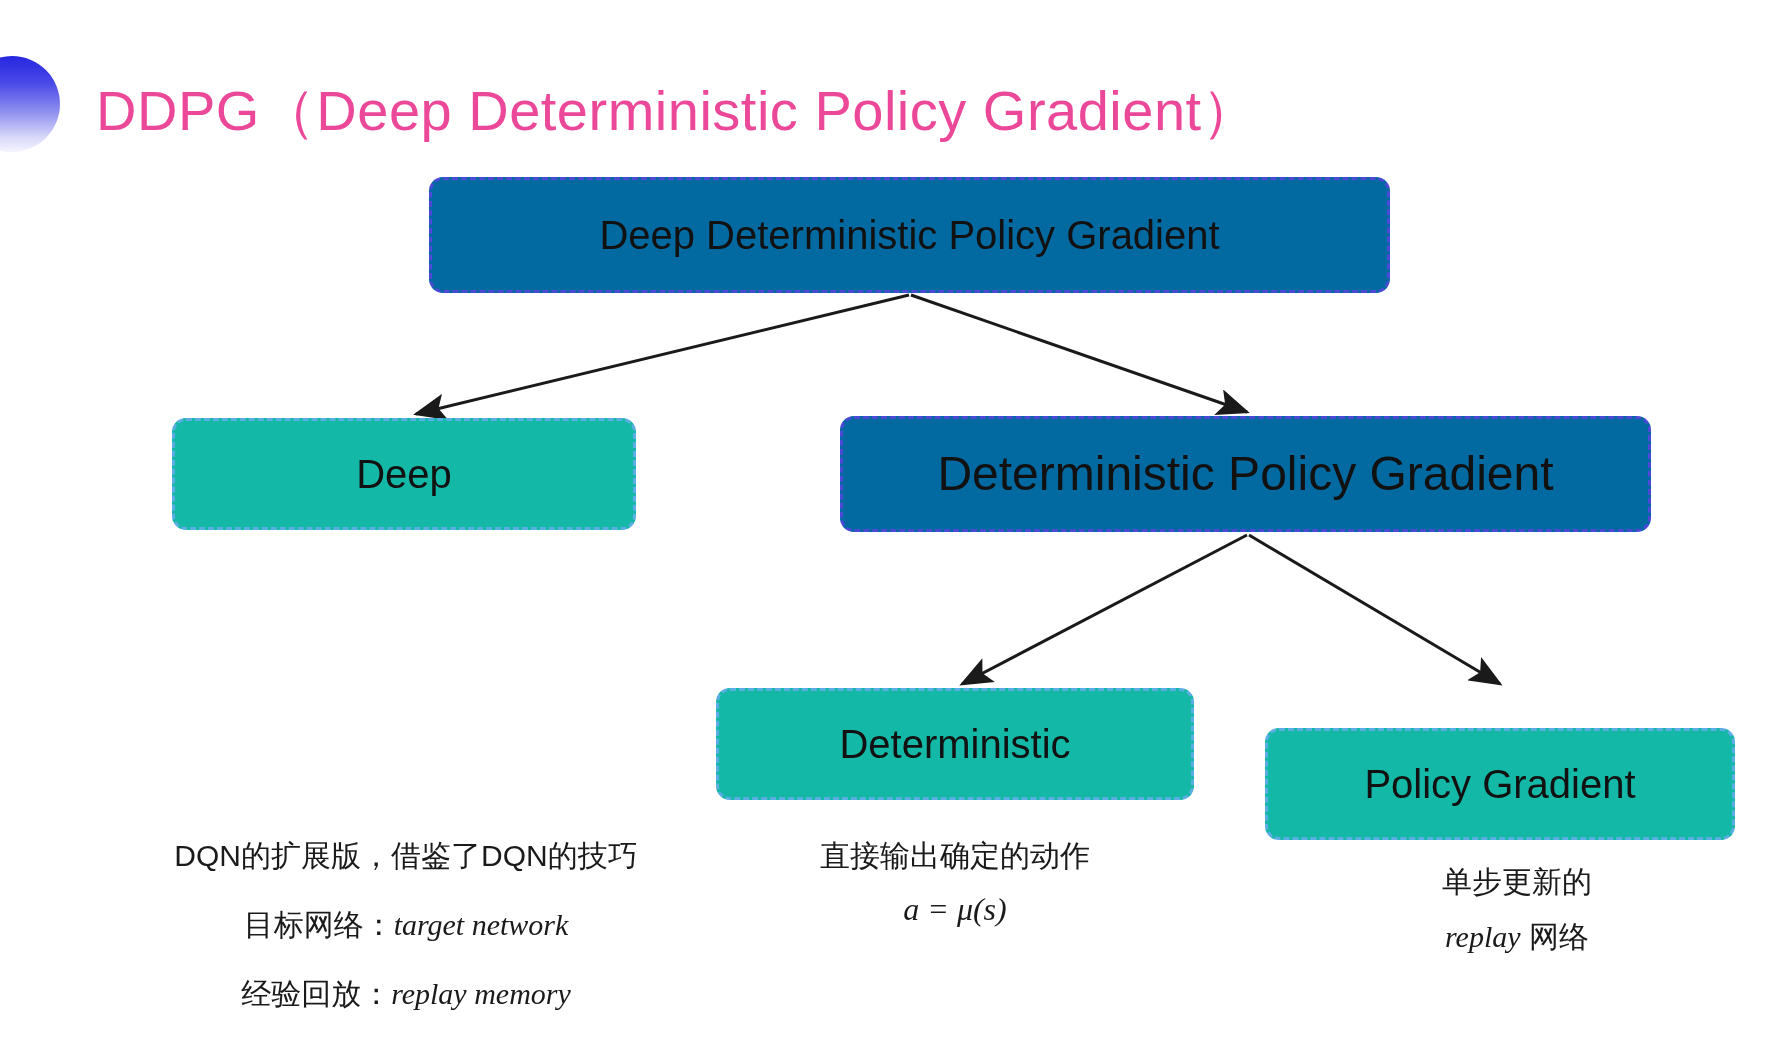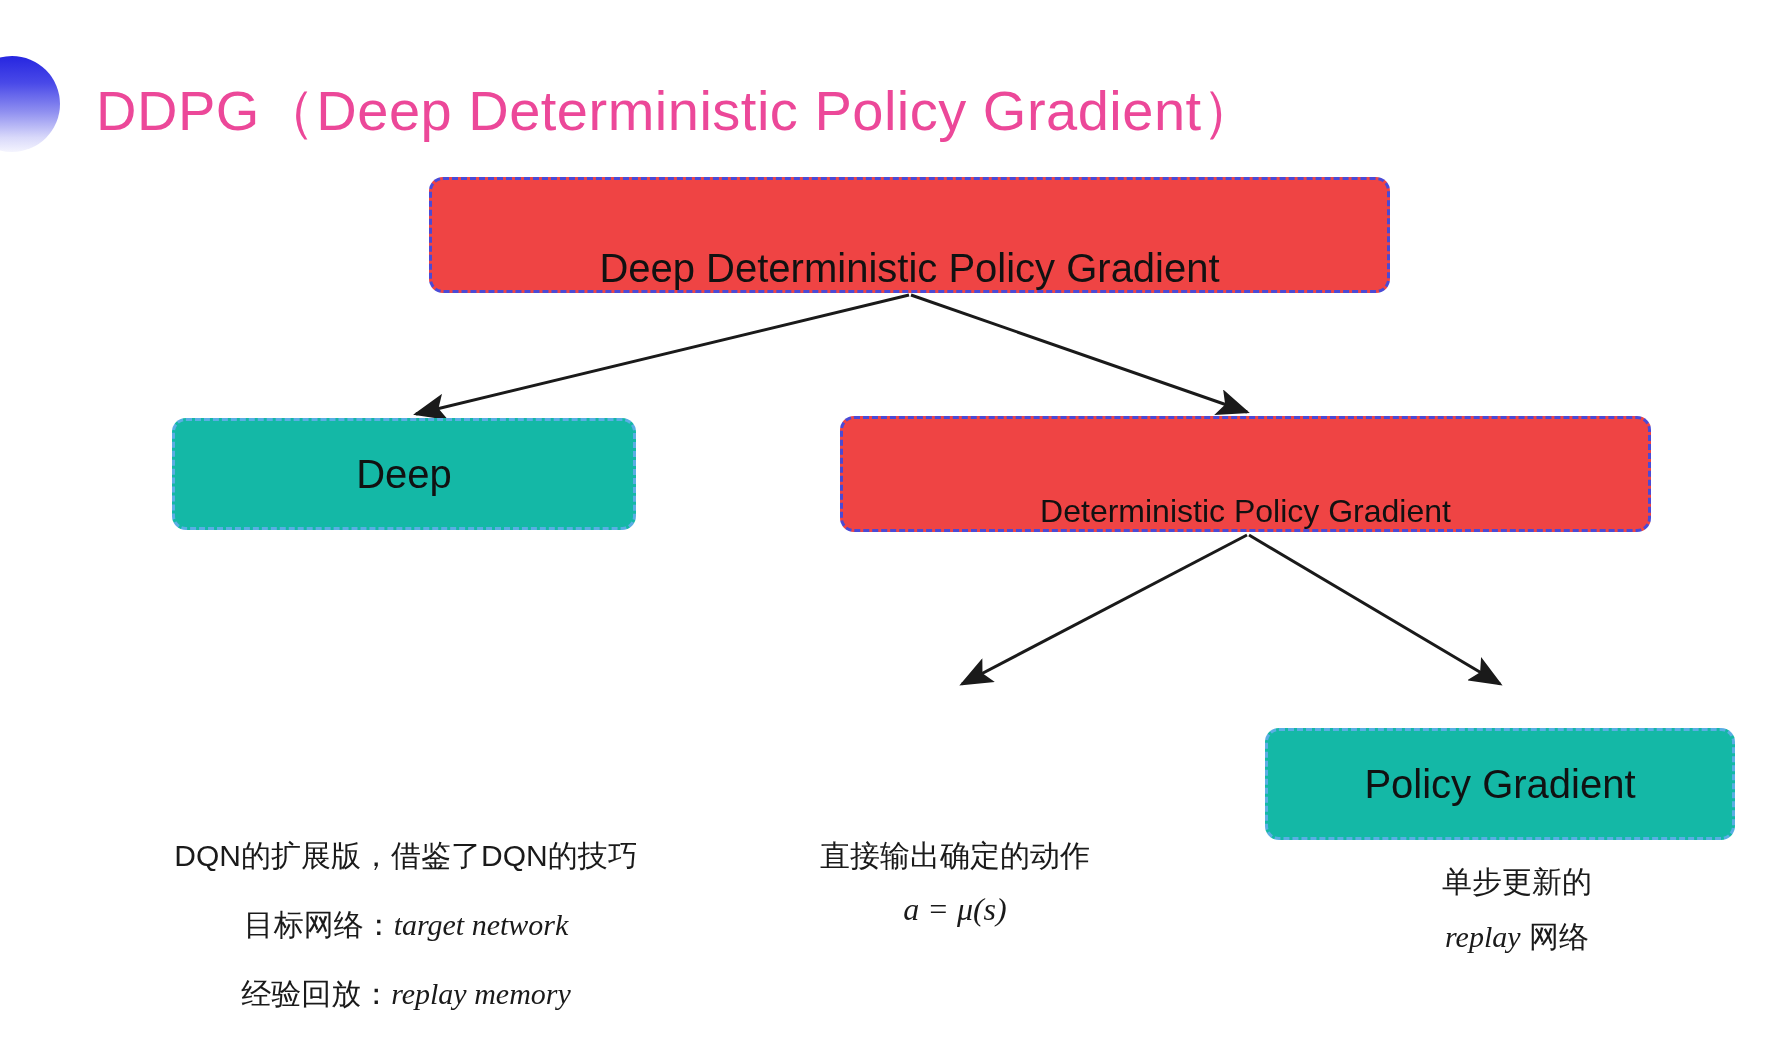--- a/index.html
+++ b/index.html
@@ -50,37 +50,36 @@
     border-radius: 14px;
     text-align: center;
   }
   .node-label {
     font-family: "Liberation Sans", sans-serif;
     color: #111111;
     line-height: 1.1;
     padding: 0 10px;
   }
   .purple {
-    background: #ef4444;
+    background: #0369a1;
     border: 3px dashed #4a4ad6;
-    align-items: flex-end;
   }
   .blue {
     background: #14b8a6;
     border: 3px dashed #5aaee4;
   }
 
   #node-root      { left: 429px; top: 177px;  width: 961px; height: 116px; }
   #node-root .node-label      { font-size: 40px; }
 
   #node-deep      { left: 172px; top: 418px;  width: 464px; height: 112px; }
   #node-deep .node-label      { font-size: 40px; }
 
   #node-dpg       { left: 840px; top: 416px;  width: 811px; height: 116px; }
-  #node-dpg .node-label       { font-size: 32px; }
+  #node-dpg .node-label       { font-size: 48px; }
 
   #node-det       { left: 716px; top: 688px;  width: 478px; height: 112px; }
   #node-det .node-label       { font-size: 40px; }
 
   #node-pg        { left: 1265px; top: 688px; width: 470px; height: 112px; margin-top: 40px; }
   #node-pg .node-label        { font-size: 40px; }
 
   
   #arrows {
     position: absolute;
@@ -166,20 +165,23 @@
   </div>
 
   <div id="node-deep" class="node blue">
     <span class="node-label">Deep</span>
   </div>
 
   <div id="node-dpg" class="node purple">
     <span class="node-label">Deterministic Policy Gradient</span>
   </div>
 
+  <div id="node-det" class="node blue">
+    <span class="node-label">Deterministic</span>
+  </div>
 
   <div id="node-pg" class="node blue">
     <span class="node-label">Policy Gradient</span>
   </div>
 
   <div id="annot-deep" class="annot">
     <span class="annot-line">DQN的扩展版，借鉴了DQN的技巧</span>
     <span class="annot-line"><span>目标网络：</span><span class="sci">target network</span></span>
     <span class="annot-line"><span>经验回放：</span><span class="sci">replay memory</span></span>
   </div>

